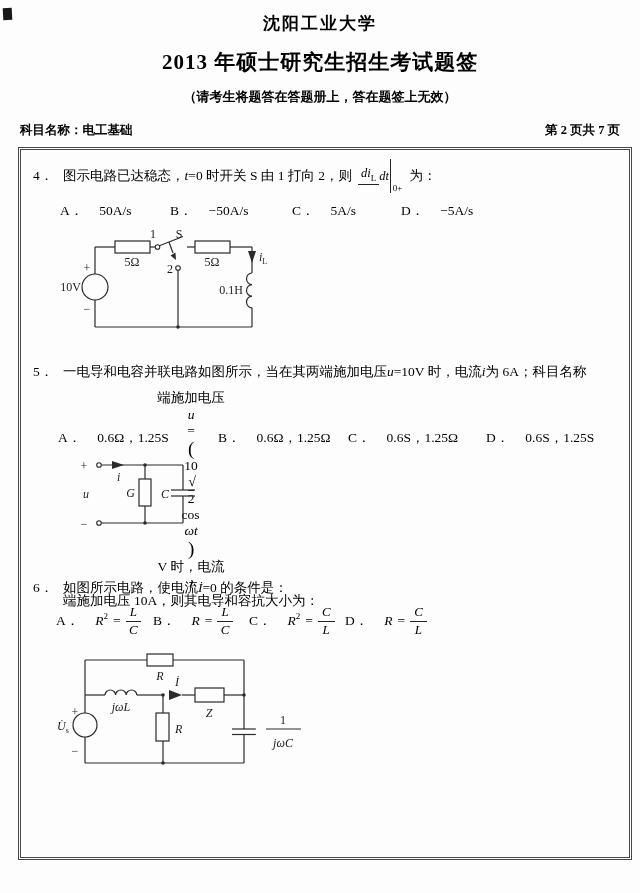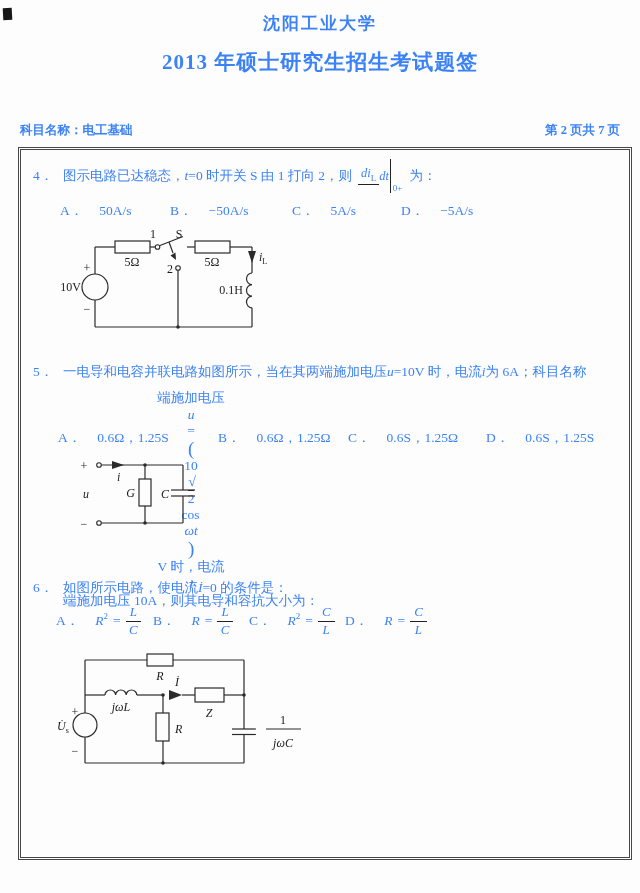--- a/index.html
+++ b/index.html
@@ -1,17 +1,17 @@
 <!DOCTYPE html>
 <html><head>
 <meta charset="utf-8">
 <style>
   html,body{margin:0;padding:0;}
   .page{position:relative;width:640px;height:893px;background:#fdfdfd;overflow:hidden;
-        font-family:"Liberation Serif","DejaVu Serif",serif;color:#3b82f6;}
+        font-family:"Liberation Serif","DejaVu Serif",serif;color:#000000;}
   .corner-mark{position:absolute;left:3px;top:8px;width:9px;height:12px;background:#181818;transform:rotate(-3deg);}
   .hdr{position:absolute;left:0;width:100%;text-align:center;font-weight:bold;white-space:nowrap;}
   .school{top:12px;font-size:17px;letter-spacing:2px;}
   .title{top:48px;font-size:21px;letter-spacing:1px;}
   .notice{top:88px;font-size:13px;}
   .subject-row{position:absolute;top:122px;left:20px;right:20px;display:flex;justify-content:space-between;
                font-size:12.5px;font-weight:bold;}
   .main-box{position:absolute;left:18px;top:147px;width:608px;height:707px;border:3px double #474747;background:transparent;}
   .abs{position:absolute;}
   .stem{display:flex;align-items:center;font-size:13.5px;white-space:nowrap;}
@@ -54,20 +54,21 @@
   svg .sv-sub{font-size:8px;}
 </style>
 </head>
 <body>
 
 <div class="page">
   <div class="corner-mark"></div>
 
   <div class="hdr school">沈阳工业大学</div>
   <div class="hdr title">2013 年硕士研究生招生考试题签</div>
+  <div class="hdr notice">（请考生将题答在答题册上，答在题签上无效）</div>
 
   <div class="subject-row">
     <span>科目名称：电工基础</span>
     <span>第 2 页共 7 页</span>
   </div>
 
   <div class="main-box">
 
     <div class="abs stem" style="left:12px;top:6px;height:40px;">
       <span class="qnum">4．</span>

